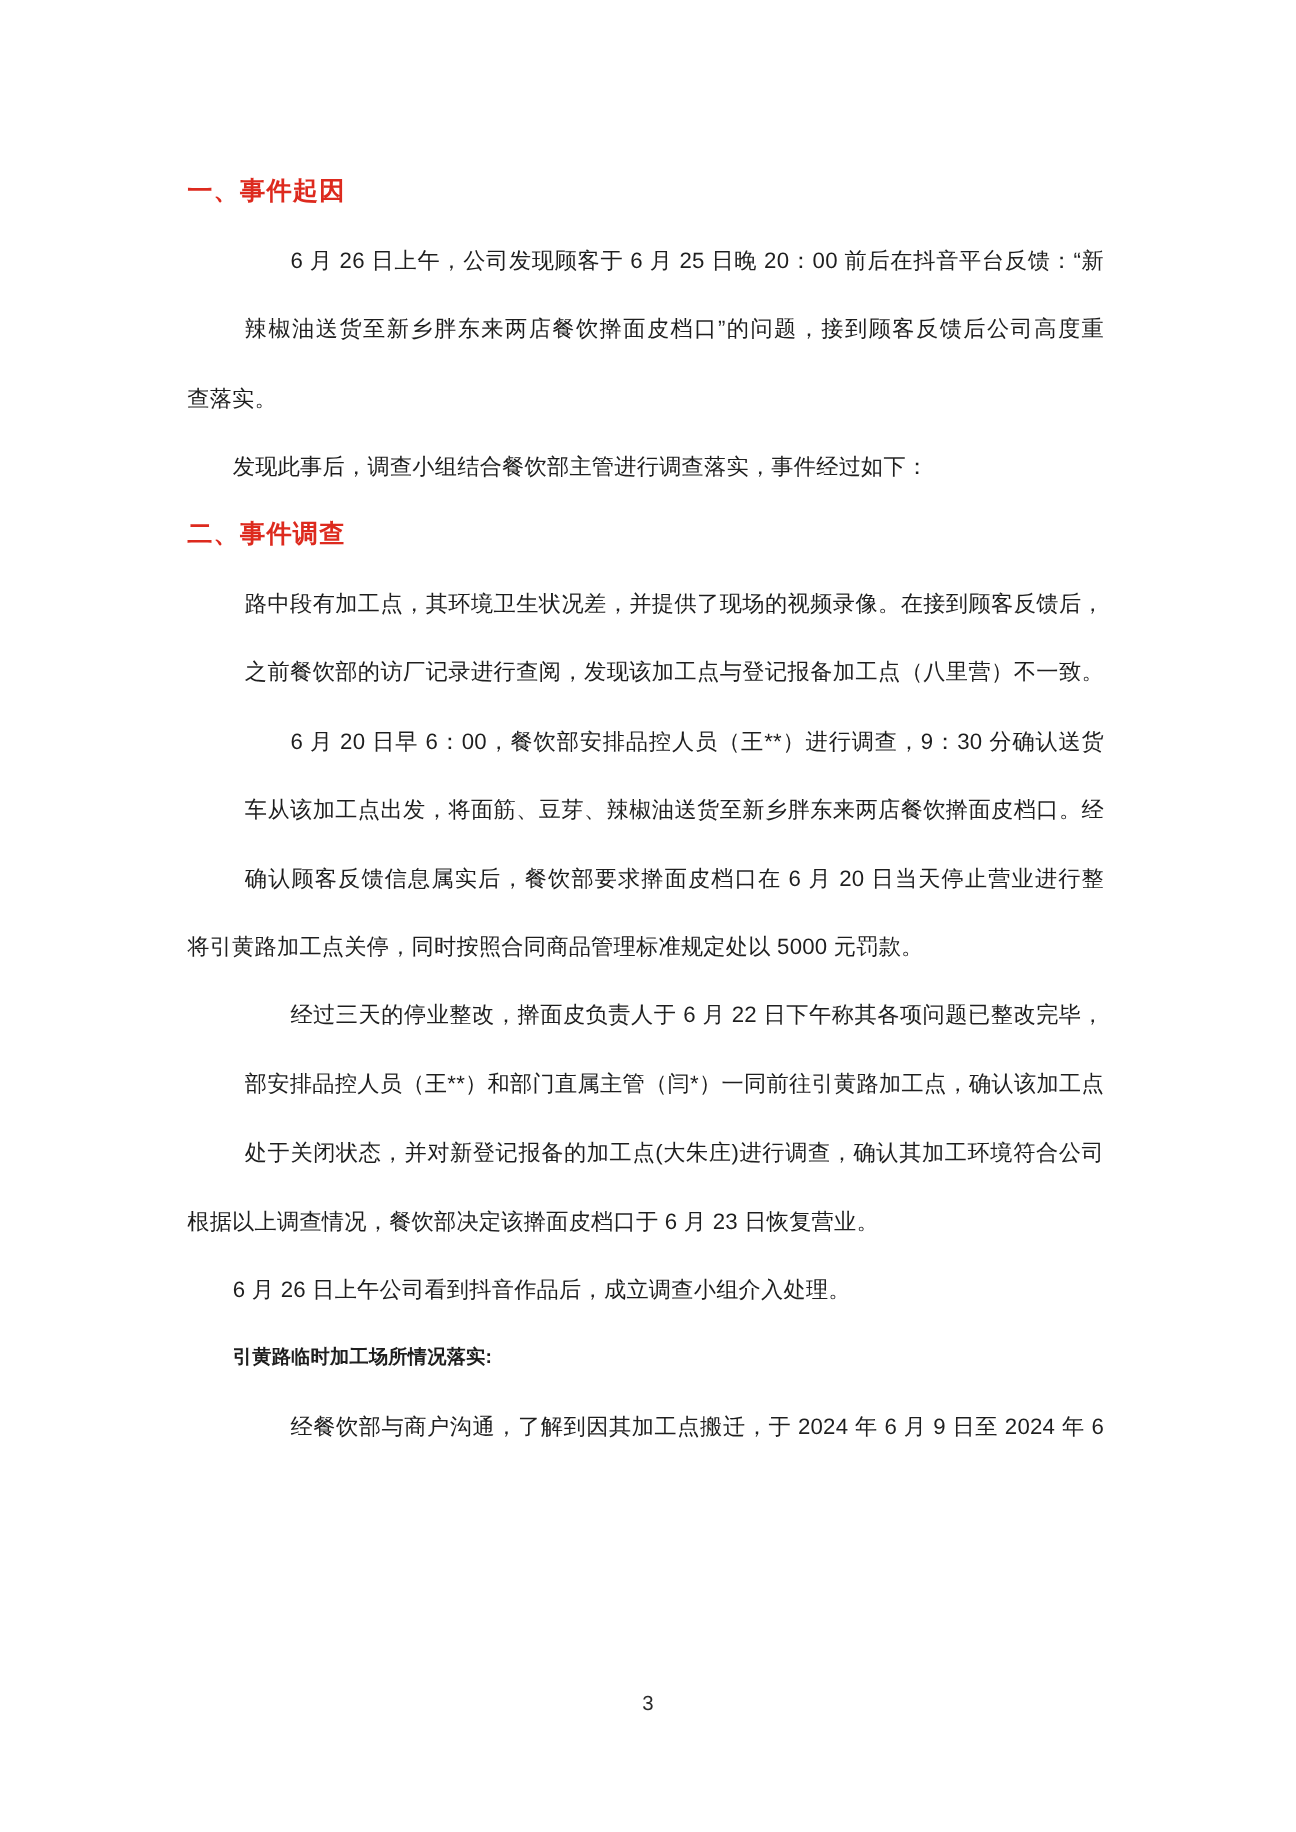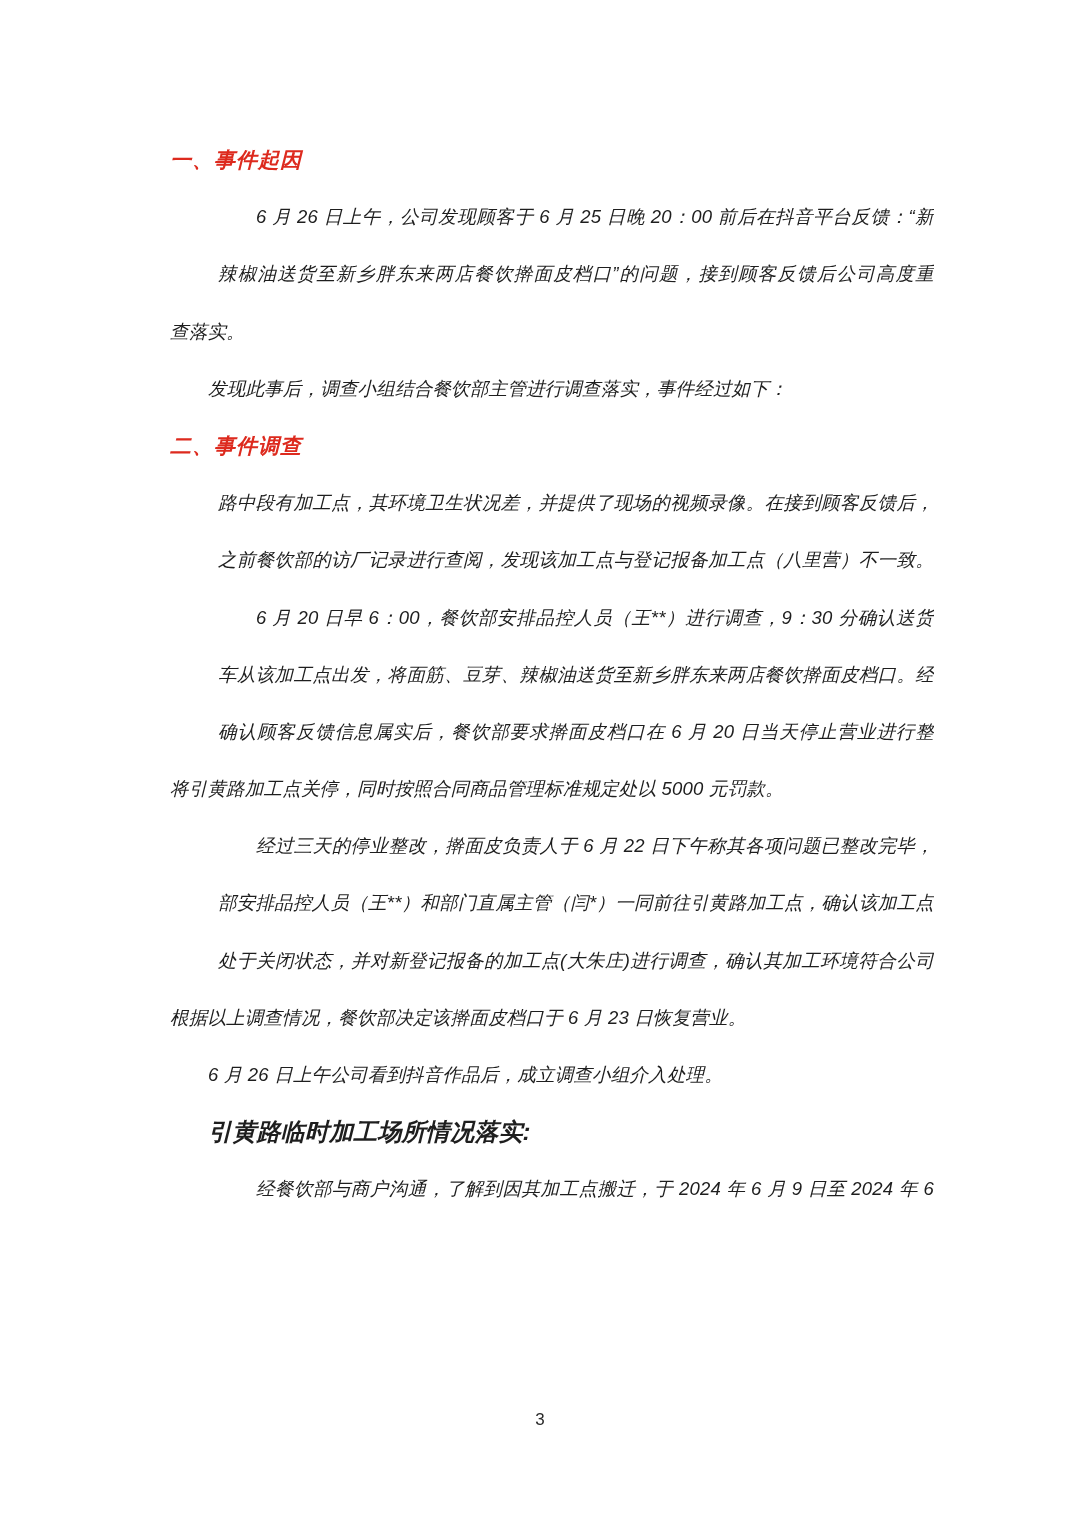--- a/index.html
+++ b/index.html
@@ -13,23 +13,22 @@
     position:relative;
     width:1080px;height:1527px;
     background:var(--bg);
     font-family:"Liberation Sans",sans-serif;
     color:var(--body-color);
     overflow:hidden;
     margin:0 auto;
   }
   .content{
     position:absolute;
-    left:170px;top:131px;
+    left:156px;top:131px;
     width:764px;
-    font-style:italic;
   }
   .ln{
     height:57.2px;
     line-height:57.2px;
     font-size:18.5px;
     letter-spacing:0.2px;
     overflow:hidden;
   }
   .ln.just{
     text-align:justify;
@@ -40,21 +39,21 @@
     text-indent:38px;
   }
   .ln.heading{
     color:var(--red);
     font-weight:700;
     font-size:21px;
     letter-spacing:1px;
   }
   .ln.bold-head{
     font-weight:700;
-    font-size:24px;
+    font-size:16px;
   }
   .page-number{
     position:absolute;
     top:1405px;left:0;
     width:100%;
     height:30px;line-height:30px;
     text-align:center;
     font-size:17px;
     color:#2a2a2a;
   }

